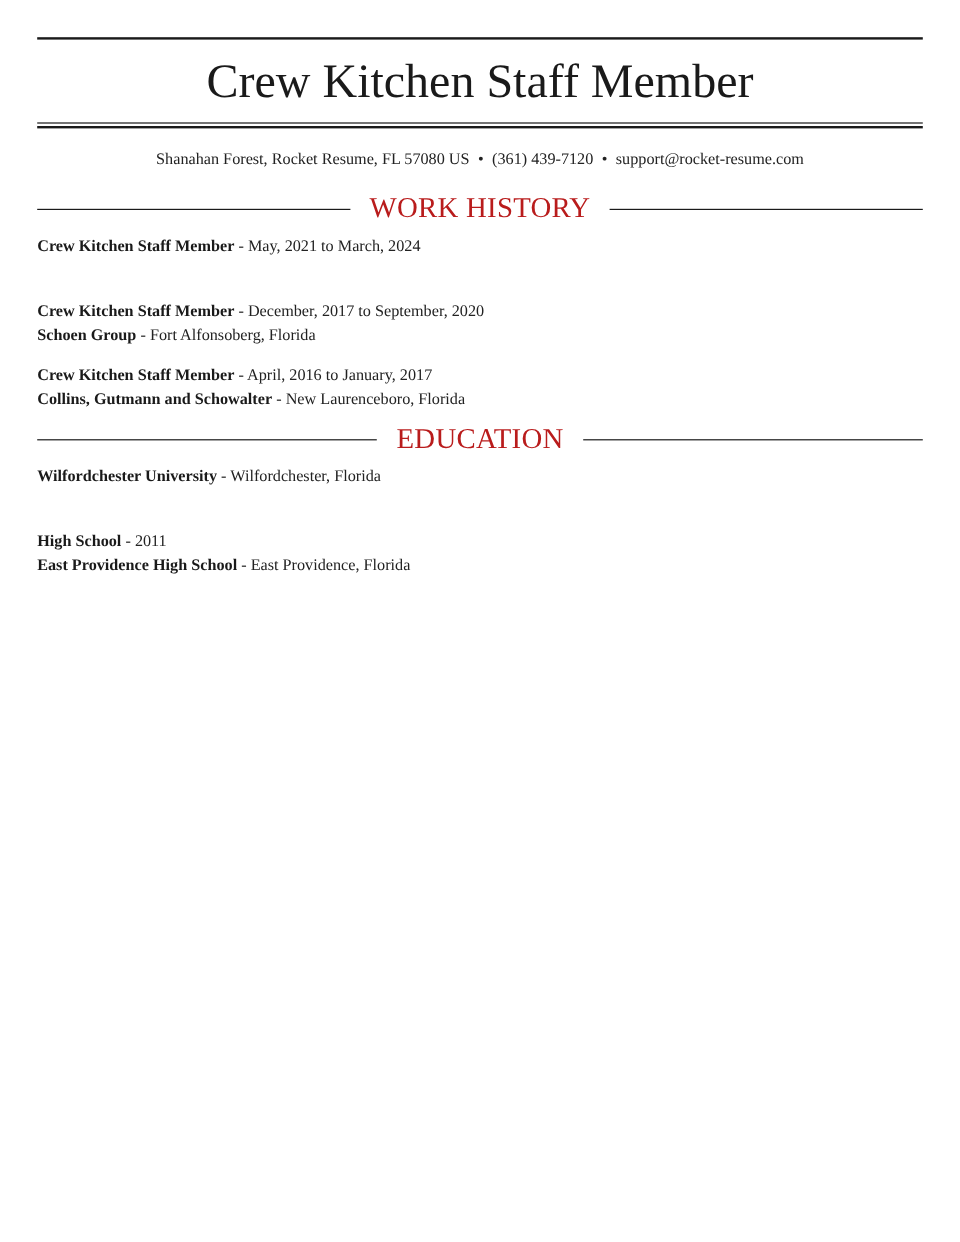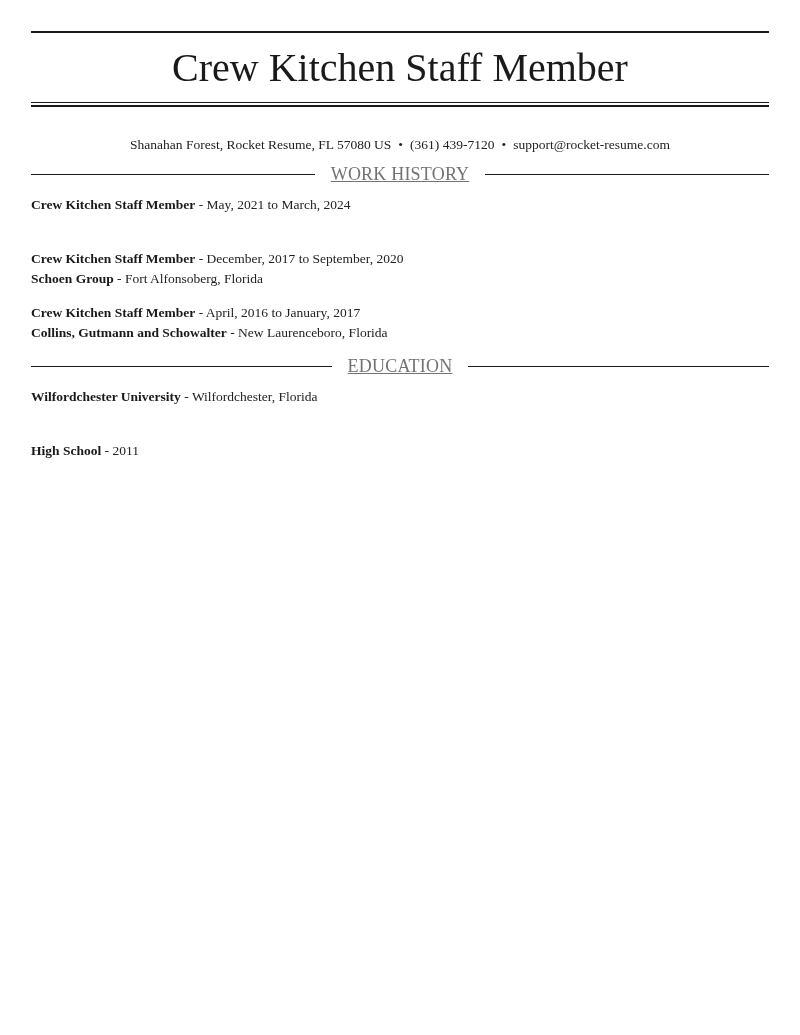--- a/index.html
+++ b/index.html
@@ -10,29 +10,29 @@
     .page { position: absolute; left: 31px; width: 738px; top: 0; }
     .rule-top { position: absolute; top: 31px; left: 0; width: 738px; height: 2px; background: #1a1a1a; }
     .title {
       position: absolute; top: 44px; left: 0; width: 738px; text-align: center;
       font-size: 40px; line-height: 48px; color: #1a1a1a; font-weight: normal;
     }
     .rule-double-a { position: absolute; top: 102px; left: 0; width: 738px; height: 1px; background: #1a1a1a; }
     .rule-double-b { position: absolute; top: 105px; left: 0; width: 738px; height: 2px; background: #1a1a1a; }
     .contact {
       position: absolute; top: 124px; left: 0; width: 738px; text-align: center;
-      font-size: 13.5px; line-height: 18px; color: #222; margin-top: 12px;
+      font-size: 13.5px; line-height: 18px; color: #222;
     }
     .contact .sep { margin: 0 7px; }
     .section-head {
       position: absolute; left: 0; width: 738px; height: 22px;
       display: flex; align-items: center;
     }
     .section-head .line { flex: 1; height: 1px; background: #1a1a1a; }
-    .section-head .label { font-size: 18px; padding: 0 16px; color: #737373; letter-spacing: 0.2px; text-decoration: underline; }
+    .section-head .label { font-size: 24px; padding: 0 16px; color: #b91c1c; letter-spacing: 0.2px; }
     .entry { position: absolute; left: 0; width: 738px; font-size: 13.5px; line-height: 20px; color: #222; }
     .entry b { font-weight: bold; color: #1a1a1a; }
   </style>
 </head>
 <body>
 
 <div class="page">
   <div class="rule-top"></div>
   <h1 class="title" style="margin:0">Crew Kitchen Staff Member</h1>
   <div class="rule-double-a"></div>
@@ -67,14 +67,15 @@
     <div class="label">EDUCATION</div>
     <div class="line"></div>
   </div>
 
   <div class="entry" style="top:387px">
     <div><b>Wilfordchester University</b><span> - </span><span>Wilfordchester, Florida</span></div>
   </div>
 
   <div class="entry" style="top:441px">
     <div><b>High School</b><span> - </span><span>2011</span></div>
+    <div><b>East Providence High School</b><span> - </span><span>East Providence, Florida</span></div>
   </div>
 </div>
 
 </body></html>

